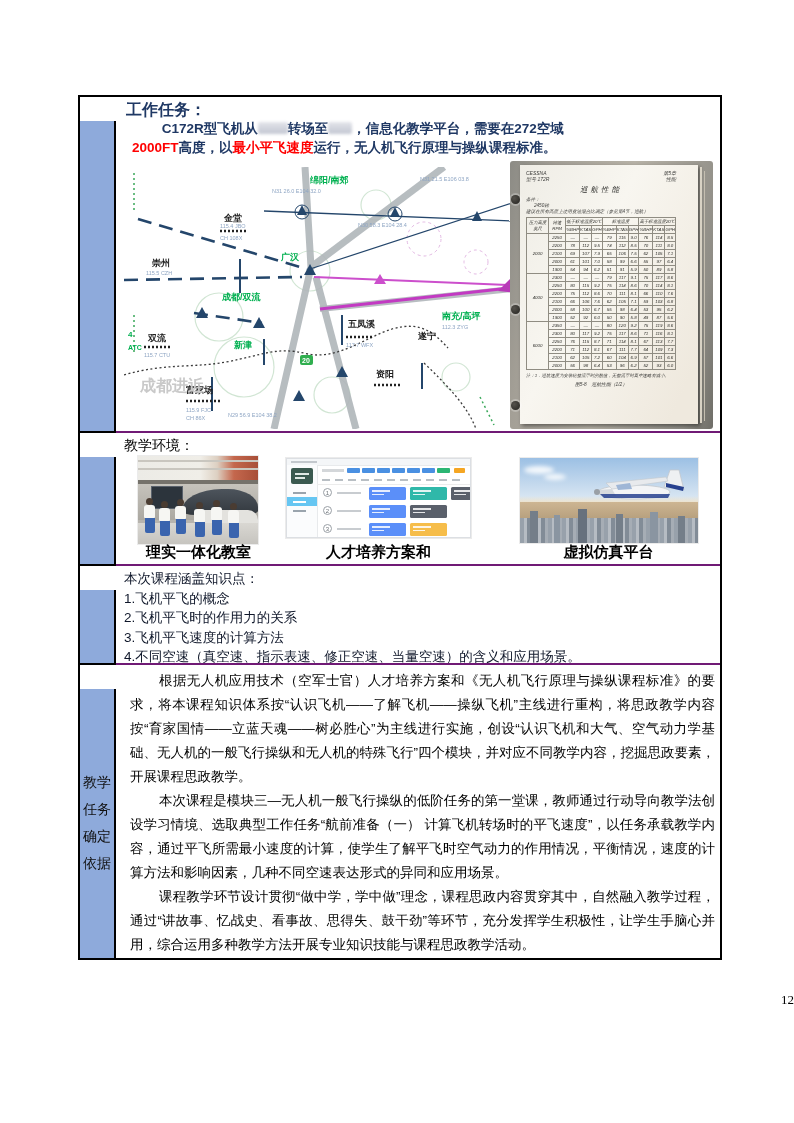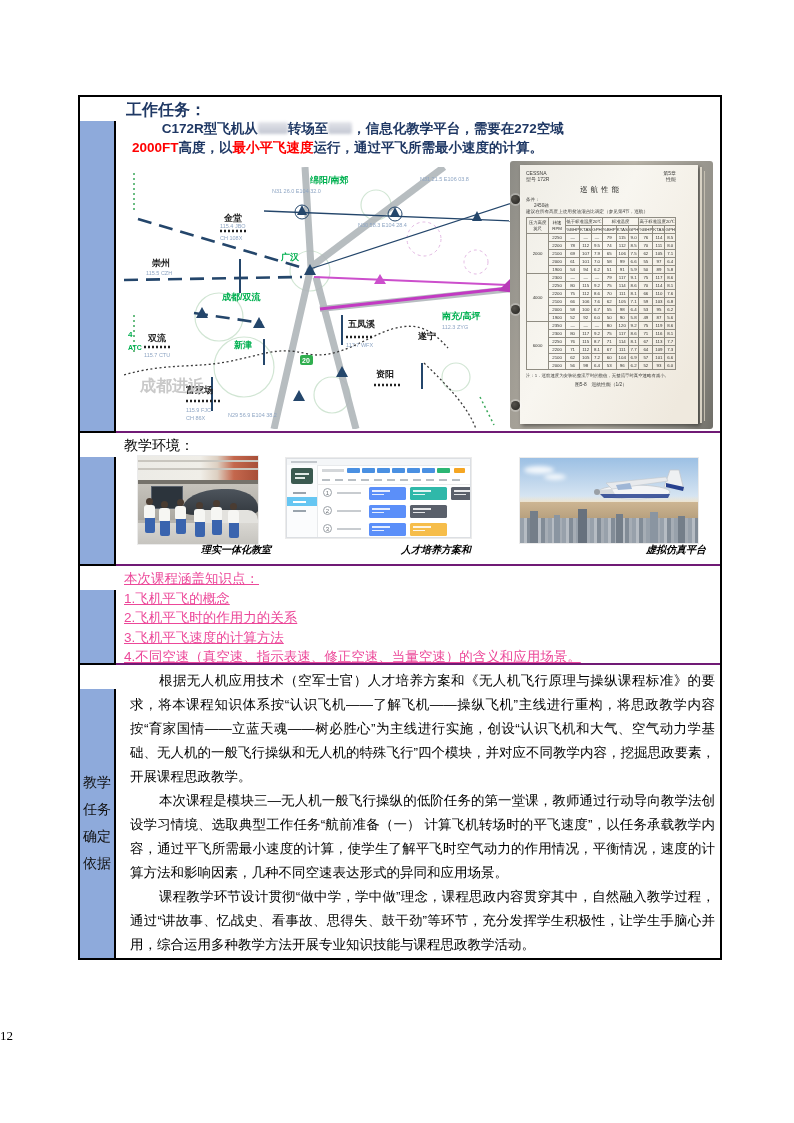--- a/index.html
+++ b/index.html
@@ -30,37 +30,37 @@
 
   .map-wrap { position:absolute; left:8px; top:70px; width:392px; height:262px; }
   .map-wrap svg { width:100%; height:100%; display:block; }
 
   
   .manual { position:absolute; left:394px; top:64px; width:203px; height:268px;
     background:linear-gradient(100deg,#8c8b85,#a39f96 18%,#b7b2a7 50%,#8f8d86 88%,#6f6e68);
     border-radius:3px; }
   .manual .pageface { position:absolute; left:10px; top:4px; right:15px; bottom:5px;
     background:linear-gradient(115deg,#efede6,#f8f6f0 40%,#efe9de 90%);
-    box-shadow:2px 2px 4px rgba(0,0,0,.45); padding:5px 22px 2px 6px; box-sizing:border-box; }
+    box-shadow:2px 2px 4px rgba(0,0,0,.45); padding:5px 22px 2px 6px; box-sizing:border-box;font-style:italic; }
   .manual .edge1 { position:absolute; right:11px; top:6px; bottom:6px; width:2px; background:#d8d2c4; }
   .manual .edge2 { position:absolute; right:8px; top:10px; bottom:8px; width:1px; background:#c4beb0; }
   .hole { position:absolute; left:1px; width:9px; height:9px; border-radius:50%;
     background:radial-gradient(circle at 35% 35%, #55524c, #23221f); box-shadow:0 0 0 2px rgba(255,255,255,.25); }
   .m-top { display:flex; justify-content:space-between; font-size:5px; line-height:6px; color:#3c3c3a; }
   .m-top .rt { text-align:right; }
   .m-title { text-align:center; font-size:7.5px; letter-spacing:3px; color:#2e2e2c; margin:3px 0 2px; }
   .m-cond { font-size:4.6px; line-height:6px; color:#3c3c3a; }
   table.crt { width:100%; border-collapse:collapse; margin-top:2px; font-size:4.4px; color:#33332f; }
   table.crt th, table.crt td { border:0.6px solid #8f8c82; padding:0.8px 0; text-align:center; font-weight:normal; line-height:5.4px; }
   .m-note { font-size:4.4px; color:#3c3c3a; margin-top:3px; line-height:5.5px; }
   .m-fig { text-align:center; font-size:4.8px; color:#3c3c3a; margin-top:2px; }
 
   
   .env-heading { position:absolute; left:8px; top:4px; font-size:14px; color:#000; }
-  .env-caption { position:absolute; top:110px; font-size:10px; font-weight:bold; text-align:right; color:#000;font-style:italic; }
+  .env-caption { position:absolute; top:110px; font-size:15px; font-weight:bold; text-align:center; color:#000; }
 
   .photo { position:absolute; overflow:hidden; box-shadow:0 0 0 1px rgba(0,0,0,.08); }
   
   .classroom { left:22px; top:23px; width:120px; height:88px; background:#b7b4ae; }
   .cr-ceiling { position:absolute; top:0; left:0; right:0; height:25px;
     background:linear-gradient(90deg,#ecebe6 0%,#f0eee8 52%,#ddd0c2 66%,#c4674d 80%,#a84f38 100%); }
   .cr-truss { position:absolute; top:4px; left:0; right:0; height:2px; background:#c9c6bf; }
   .cr-truss.t2 { top:12px; }
   .cr-beam { position:absolute; top:24px; left:0; right:0; height:4px; background:#75726b; }
   .cr-wall { position:absolute; top:28px; left:0; right:0; height:36px; background:linear-gradient(#c6c3bc,#aba8a1); }
@@ -105,27 +105,27 @@
   .sim-sky { position:absolute; top:0; left:0; right:0; height:44px; background:linear-gradient(#9cc0e4,#dfeaf4); }
   .sim-cloud { position:absolute; background:rgba(255,255,255,.85); border-radius:50%; filter:blur(2px); }
   .sim-haze { position:absolute; top:38px; left:0; right:0; height:10px; background:linear-gradient(rgba(233,227,210,0),#eae3d2 55%,rgba(233,227,210,0)); }
   .sim-terra { position:absolute; top:44px; left:0; right:0; height:19px; background:linear-gradient(#cdb592,#b49d7b); }
   .sim-city { position:absolute; bottom:0; left:0; right:0; height:25px;
     background:repeating-linear-gradient(90deg,#98a1ab 0 4px,#b6bcc3 4px 7px,#828c97 7px 11px,#a6adb5 11px 14px); }
   .bld { position:absolute; bottom:0; background:#747e89; }
   .sim-plane { position:absolute; left:66px; top:10px; width:104px; height:40px; }
 
   
-  .kn { position:absolute; left:8px; top:3px; right:6px; font-size:13.5px; line-height:19.5px; color:#ec4899;text-decoration:underline; }
+  .kn { position:absolute; left:8px; top:3px; right:6px; font-size:13.5px; line-height:19.5px; color:#0f172a; }
 
   
   .basis { position:absolute; left:14px; right:5px; top:4px; font-size:13.5px; line-height:24px; text-align:justify; color:#000; }
   .basis p { margin:0; text-indent:2.15em; }
 
-  .page-number { position:absolute; left:0; right:0; top:1028px; text-align:left;
+  .page-number { position:absolute; left:0; right:0; top:992px; text-align:right;
     font-family:"Liberation Serif", serif; font-size:13px; color:#000; }
 
   
   .mt-green { fill:#00B050; font-weight:bold; }
   .mt-black { fill:#1f1f1f; font-weight:bold; }
   .mt-gray  { fill:#c9c9c9; font-weight:bold; }
   .mt-blue  { fill:#8fa6c4; }
 </style>
 </head>
 <body>
@@ -133,21 +133,21 @@
 <div class="page">
   <div class="doc-table">
 
     <div class="side-cell"></div>
     <div class="content-cell">
       <div class="task-heading">工作任务：</div>
       <div class="task-line l1">
         <span>C172R型飞机从</span><span class="redact"></span><span>转场至</span><span class="redact small"></span><span>，信息化教学平台，需要在272空域</span>
       </div>
       <div class="task-line l2">
-        <span class="red">2000FT</span><span>高度，以</span><span class="red">最小平飞速度</span><span>运行，通过平飞所需最小速度的计算。</span>
+        <span class="red">2000FT</span><span>高度，以</span><span class="red">最小平飞速度</span><span>运行，无人机飞行原理与操纵课程标准。</span>
       </div>
 
       <div class="map-wrap">
         <svg viewBox="0 0 392 262" xmlns="http://www.w3.org/2000/svg">
           <rect x="0" y="0" width="392" height="262" fill="#ffffff"></rect>
 
           <g fill="none" stroke="#b9d8bd" stroke-width="1.2" opacity="0.65">
             <circle cx="95" cy="150" r="24"></circle>
               <circle cx="186" cy="104" r="20"></circle>
             <circle cx="208" cy="228" r="18"></circle>

